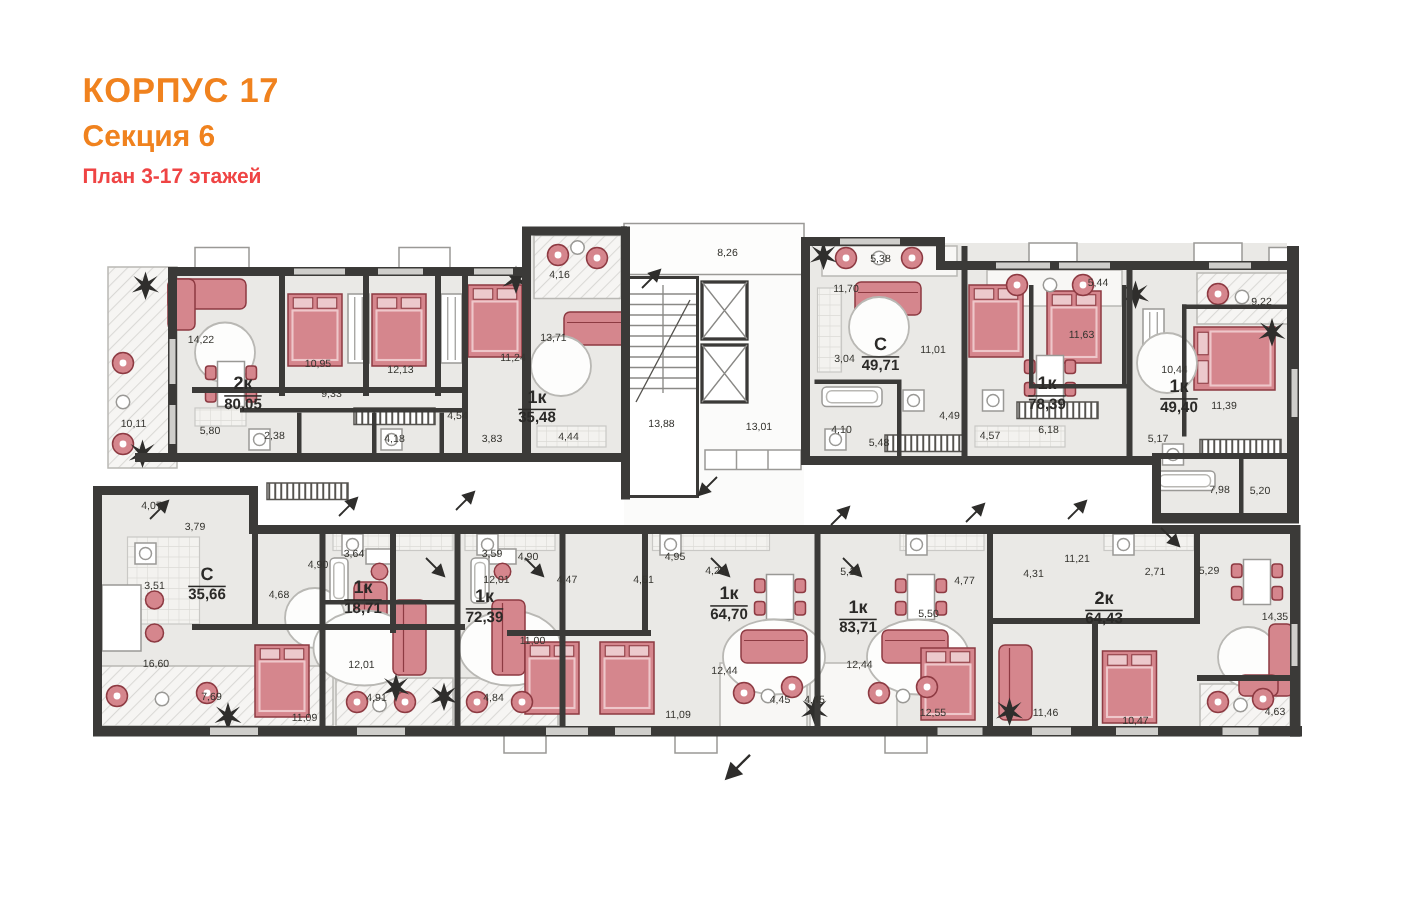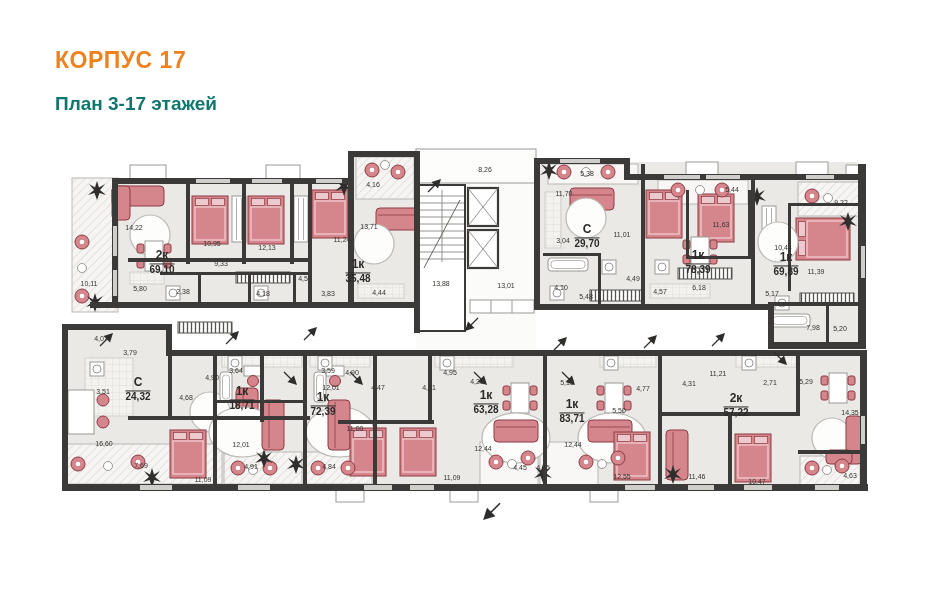--- a/index.html
+++ b/index.html
@@ -5,41 +5,42 @@
   :root{
     --accent:#f0821e; --wall:#3b3a38; --floor:#eae9e6; --pink:#d5868d;
     --pink-light:#e8c3c6; --pink-dark:#8d3a42; --ink:#2b2a28; --thin:#9a9996;
   }
   html,body{margin:0;padding:0;background:#fff;}
   .canvas{position:relative;width:894px;height:600px;background:#fff;overflow:hidden;
           font-family:"Liberation Sans","DejaVu Sans",sans-serif;}
   .title-block{position:absolute;left:55px;top:46px;line-height:1.25;}
   .t1{font-size:23px;font-weight:bold;color:var(--accent);letter-spacing:.5px;}
   .t2{font-size:20px;font-weight:bold;color:var(--accent);margin-top:4px;}
-  .t3{font-size:19px;font-weight:bold;color:#0f766e;margin-top:17px;}
+  .t3{font-size:14px;font-weight:bold;color:#ef4444;margin-top:5px;}
   svg.plan{position:absolute;left:0;top:0;}
   #labels{position:absolute;left:0;top:0;width:941px;height:600px;pointer-events:none;}
   .apt{position:absolute;transform:translate(-50%,-50%);text-align:center;color:var(--ink);
        pointer-events:auto;cursor:pointer;}
   .apt-type{font-weight:bold;font-size:12px;line-height:1.05;border-bottom:1.2px solid var(--ink);padding:0 4px 1px;}
   .apt-area{font-weight:bold;font-size:10px;line-height:1.25;}
   .room-num{position:absolute;transform:translate(-50%,-50%);font-size:7px;color:#35342f;white-space:nowrap;}
   .fpink{fill:var(--pink);stroke:var(--pink-dark);stroke-width:1;}
   .fwhite{fill:#fff;stroke:var(--thin);stroke-width:1;}
   .wall{fill:var(--wall);}
   .win{fill:#cfcecb;}
   .arrowline{stroke:#2e2d2b;stroke-width:1.2;}
 </style>
 </head>
 <body>
 
 <div class="canvas">
 
   <div class="title-block">
     <div class="t1">КОРПУС 17</div>
+    <div class="t2">Секция 6</div>
     <div class="t3">План 3-17 этажей</div>
   </div>
 
   <svg class="plan" width="941" height="600" viewBox="0 0 941 600">
     <defs>
       <pattern id="hatch" width="6" height="6" patternUnits="userSpaceOnUse" patternTransform="rotate(45)">
         <rect width="6" height="6" fill="#f6f5f3"></rect>
         <line x1="0" y1="0" x2="0" y2="6" stroke="#dad9d6" stroke-width="1.4"></line>
       </pattern>
       <pattern id="tile" width="7" height="7" patternUnits="userSpaceOnUse">
@@ -430,61 +431,61 @@
       <use href="#arrNE" transform="translate(490,372) rotate(90)"></use>
       <use href="#arrNE" transform="translate(578,372) rotate(90)"></use>
       <use href="#arrNE" transform="translate(478,334) rotate(180)"></use>
       <use href="#arrNE" transform="translate(500,524) rotate(180) scale(1.3)"></use>
     </g>
   </svg>
 
   <div id="labels">
       <div class="apt" style="left: 162px; top: 263px;">
         <div class="apt-type">2к</div>
-        <div class="apt-area">69,10</div>
+        <div class="apt-area">80,05</div>
       </div>
       <div class="apt" style="left: 358px; top: 272px;">
         <div class="apt-type">1к</div>
         <div class="apt-area">35,48</div>
       </div>
       <div class="apt" style="left: 587px; top: 237px;">
         <div class="apt-type">С</div>
-        <div class="apt-area">29,70</div>
+        <div class="apt-area">49,71</div>
       </div>
       <div class="apt" style="left: 698px; top: 263px;">
         <div class="apt-type">1к</div>
         <div class="apt-area">78,39</div>
       </div>
       <div class="apt" style="left: 786px; top: 265px;">
         <div class="apt-type">1к</div>
-        <div class="apt-area">69,89</div>
+        <div class="apt-area">49,40</div>
       </div>
       <div class="apt" style="left: 138px; top: 390px;">
         <div class="apt-type">С</div>
-        <div class="apt-area">24,32</div>
+        <div class="apt-area">35,66</div>
       </div>
       <div class="apt" style="left: 242px; top: 399px;">
         <div class="apt-type">1к</div>
         <div class="apt-area">18,71</div>
       </div>
       <div class="apt" style="left: 323px; top: 405px;">
         <div class="apt-type">1к</div>
         <div class="apt-area">72,39</div>
       </div>
       <div class="apt" style="left: 486px; top: 403px;">
         <div class="apt-type">1к</div>
-        <div class="apt-area">63,28</div>
+        <div class="apt-area">64,70</div>
       </div>
       <div class="apt" style="left: 572px; top: 412px;">
         <div class="apt-type">1к</div>
         <div class="apt-area">83,71</div>
       </div>
       <div class="apt" style="left: 736px; top: 406px;">
         <div class="apt-type">2к</div>
-        <div class="apt-area">57,22</div>
+        <div class="apt-area">64,43</div>
       </div>
       <div class="room-num" style="left: 134px; top: 227px;">14,22</div>
       <div class="room-num" style="left: 212px; top: 243px;">10,95</div>
       <div class="room-num" style="left: 267px; top: 247px;">12,13</div>
       <div class="room-num" style="left: 342px; top: 239px;">11,24</div>
       <div class="room-num" style="left: 89px; top: 283px;">10,11</div>
       <div class="room-num" style="left: 140px; top: 288px;">5,80</div>
       <div class="room-num" style="left: 183px; top: 291px;">2,38</div>
       <div class="room-num" style="left: 221px; top: 263px;">9,33</div>
       <div class="room-num" style="left: 263px; top: 293px;">4,18</div>

